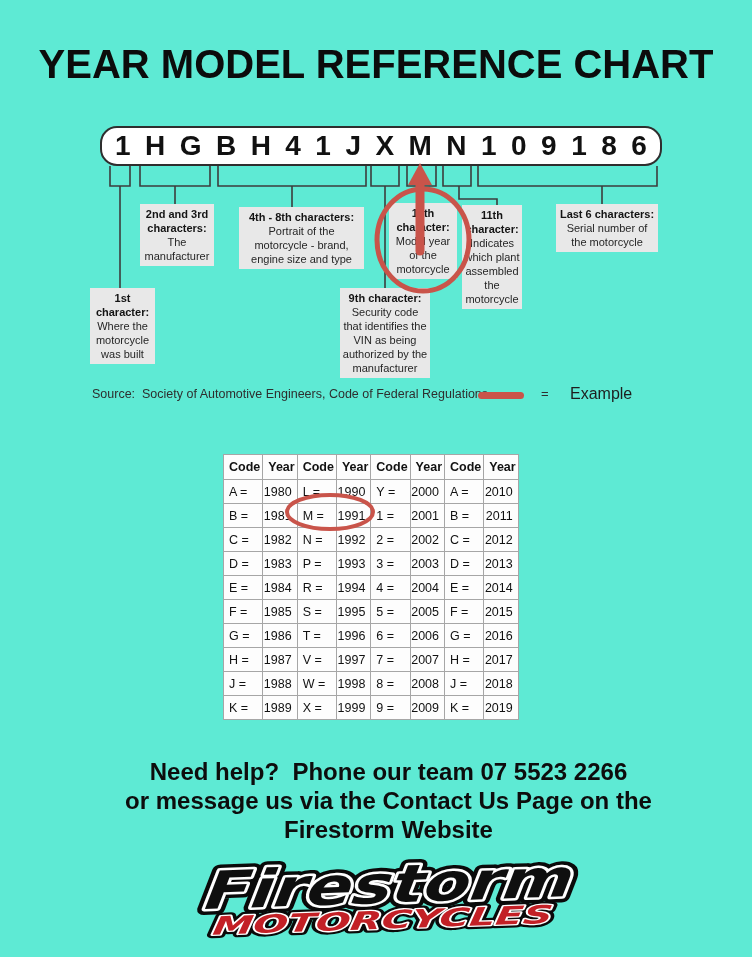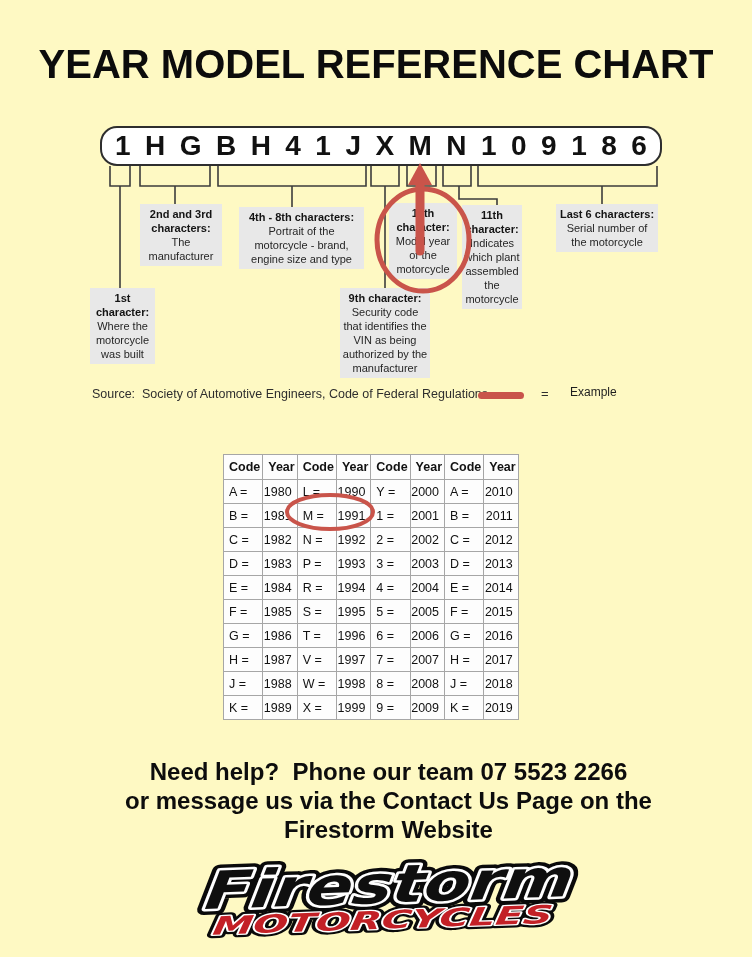--- a/index.html
+++ b/index.html
@@ -1,46 +1,46 @@
 <!DOCTYPE html>
 <html><head>
 <meta charset="utf-8">
 <style>
   * { margin:0; padding:0; box-sizing:border-box; }
   body { background:#ffffff; font-family:"Liberation Sans", sans-serif; }
-  .page { position:relative; width:752px; height:957px; background:#fef9c3; overflow:hidden; }
+  .page { position:relative; width:752px; height:957px; background:#5eead4; overflow:hidden; }
 
   .title { position:absolute; top:42px; left:0; width:100%; text-align:center;
            font-size:40px; font-weight:bold; color:#0c0c0c; letter-spacing:0px; }
 
   svg.overlay { position:absolute; left:0; top:0; pointer-events:none; }
   #connectors { z-index:1; }
   #redmarks   { z-index:5; }
 
   .vin-box { position:absolute; left:100px; top:126px; width:562px; height:40px;
              border:2.5px solid #2e2e2e; border-radius:17px; background:#fff;
              display:flex; justify-content:space-between; align-items:center;
              padding:0 13px; z-index:2; }
   .vin-box span { font-size:28px; font-weight:bold; color:#111; line-height:36px; }
 
   .callout { position:absolute; background:#e8e8e8; text-align:center; z-index:2;
              font-size:11px; line-height:14px; color:#262626; padding:3px 2px; }
   .callout .hd { font-weight:bold; color:#141414; }
   .co-1st   { left:90px;  top:288px; width:65px; }
-  .co-2nd   { left:140px; top:204px; width:82px; }
+  .co-2nd   { left:140px; top:204px; width:74px; }
   .co-4th   { left:239px; top:207px; width:125px; }
   .co-10th  { left:389px; top:203px; width:68px; }
   .co-11th  { left:462px; top:205px; width:60px; }
   .co-last6 { left:556px; top:204px; width:102px; }
   .co-9th   { left:340px; top:288px; width:90px; }
 
   .source-row { position:absolute; left:92px; top:387px; font-size:12.5px; color:#2e2e2e;
                 white-space:pre; z-index:2; }
   .legend-eq { position:absolute; left:541px; top:386px; font-size:13px; color:#2e2e2e; z-index:2; }
-  .legend-label { position:absolute; left:570px; top:385px; font-size:12px; color:#1e1e1e; z-index:2;text-align:center; }
+  .legend-label { position:absolute; left:570px; top:385px; font-size:16px; color:#1e1e1e; z-index:2;text-align:center; }
 
   table.year-table { position:absolute; left:223px; top:454px; border-collapse:collapse;
                      z-index:2; background:#fdfdfd; }
   table.year-table th, table.year-table td { border:1px solid #a6a6a6; font-size:12.5px; color:#111; }
   table.year-table th { font-weight:bold; text-align:left; padding:0 2px 0 5px; height:25px; }
   table.year-table td { height:24px; }
   table.year-table td.code-cell { text-align:left;  padding-left:5px; }
   table.year-table td.year-cell { text-align:right; padding-right:5px; }
   col.c-code { width:38px; } col.c-year { width:33px; }
 

